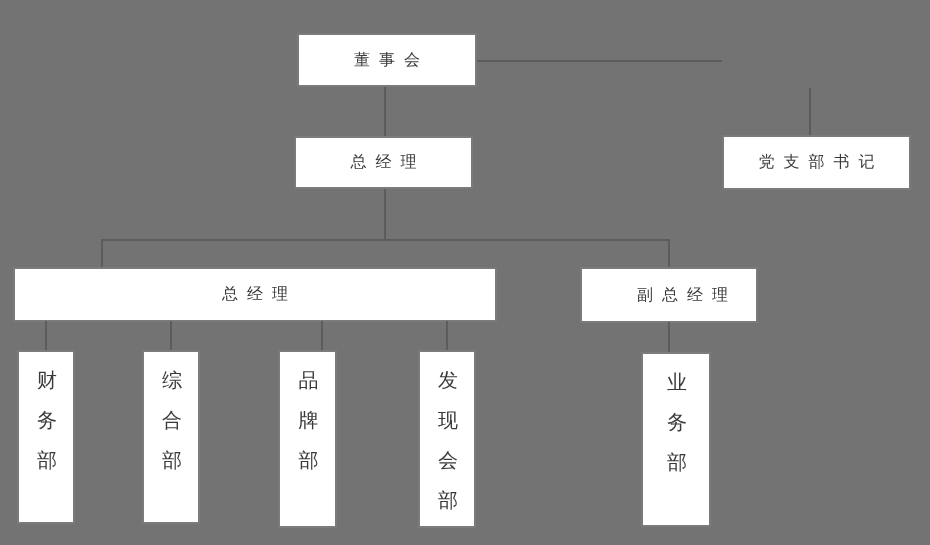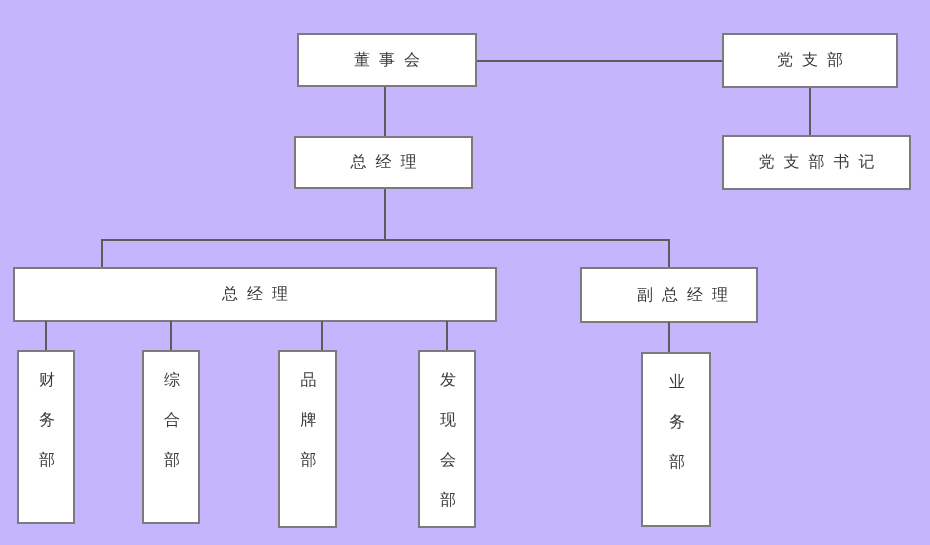--- a/index.html
+++ b/index.html
@@ -1,20 +1,20 @@
 <!DOCTYPE html>
 <html><head>
 <meta charset="utf-8">
 <style>
   html, body { margin: 0; padding: 0; background: #ffffff; }
   #canvas {
     position: relative;
     width: 930px;
     height: 545px;
-    background: #c4b5fd;
+    background: #737373;
     font-family: "DejaVu Serif", "Liberation Serif", serif;
     color: #3a3a3a;
     overflow: hidden;
   }
   .box {
     position: absolute;
     box-sizing: border-box;
     border: 2px solid #7b7b7b;
     background: #ffffff;
     display: flex;
@@ -26,42 +26,39 @@
     letter-spacing: 9px;
     text-indent: 9px;   
     white-space: nowrap;
   }
   .vbox { align-items: flex-start; }
   .vlabel {
     display: block;
     width: 18px;
     margin: 0 auto;
     padding-top: 8px;
-    font-size: 16px;
+    font-size: 20px;
     line-height: 40px;
-    text-align: right;
+    text-align: left;
     word-break: break-all;
   }
   .line {
     position: absolute;
     background: #5c5c5c;
   }
 </style>
 </head>
 <body>
 
 <div id="canvas">
 
   <div class="box" style="left:297px; top:33px; width:180px; height:54px;">
     <span class="hlabel">董事会</span>
   </div>
 
-  <div class="box" style="left:722px; top:33px; width:176px; height:55px;">
-    <span class="hlabel">党支部</span>
-  </div>
 
   <div class="box" style="left:294px; top:136px; width:179px; height:53px;">
     <span class="hlabel">总经理</span>
   </div>
 
   <div class="box" style="left:722px; top:135px; width:189px; height:55px;">
     <span class="hlabel">党支部书记</span>
   </div>
 
   <div class="box" style="left:13px; top:267px; width:484px; height:55px;">

